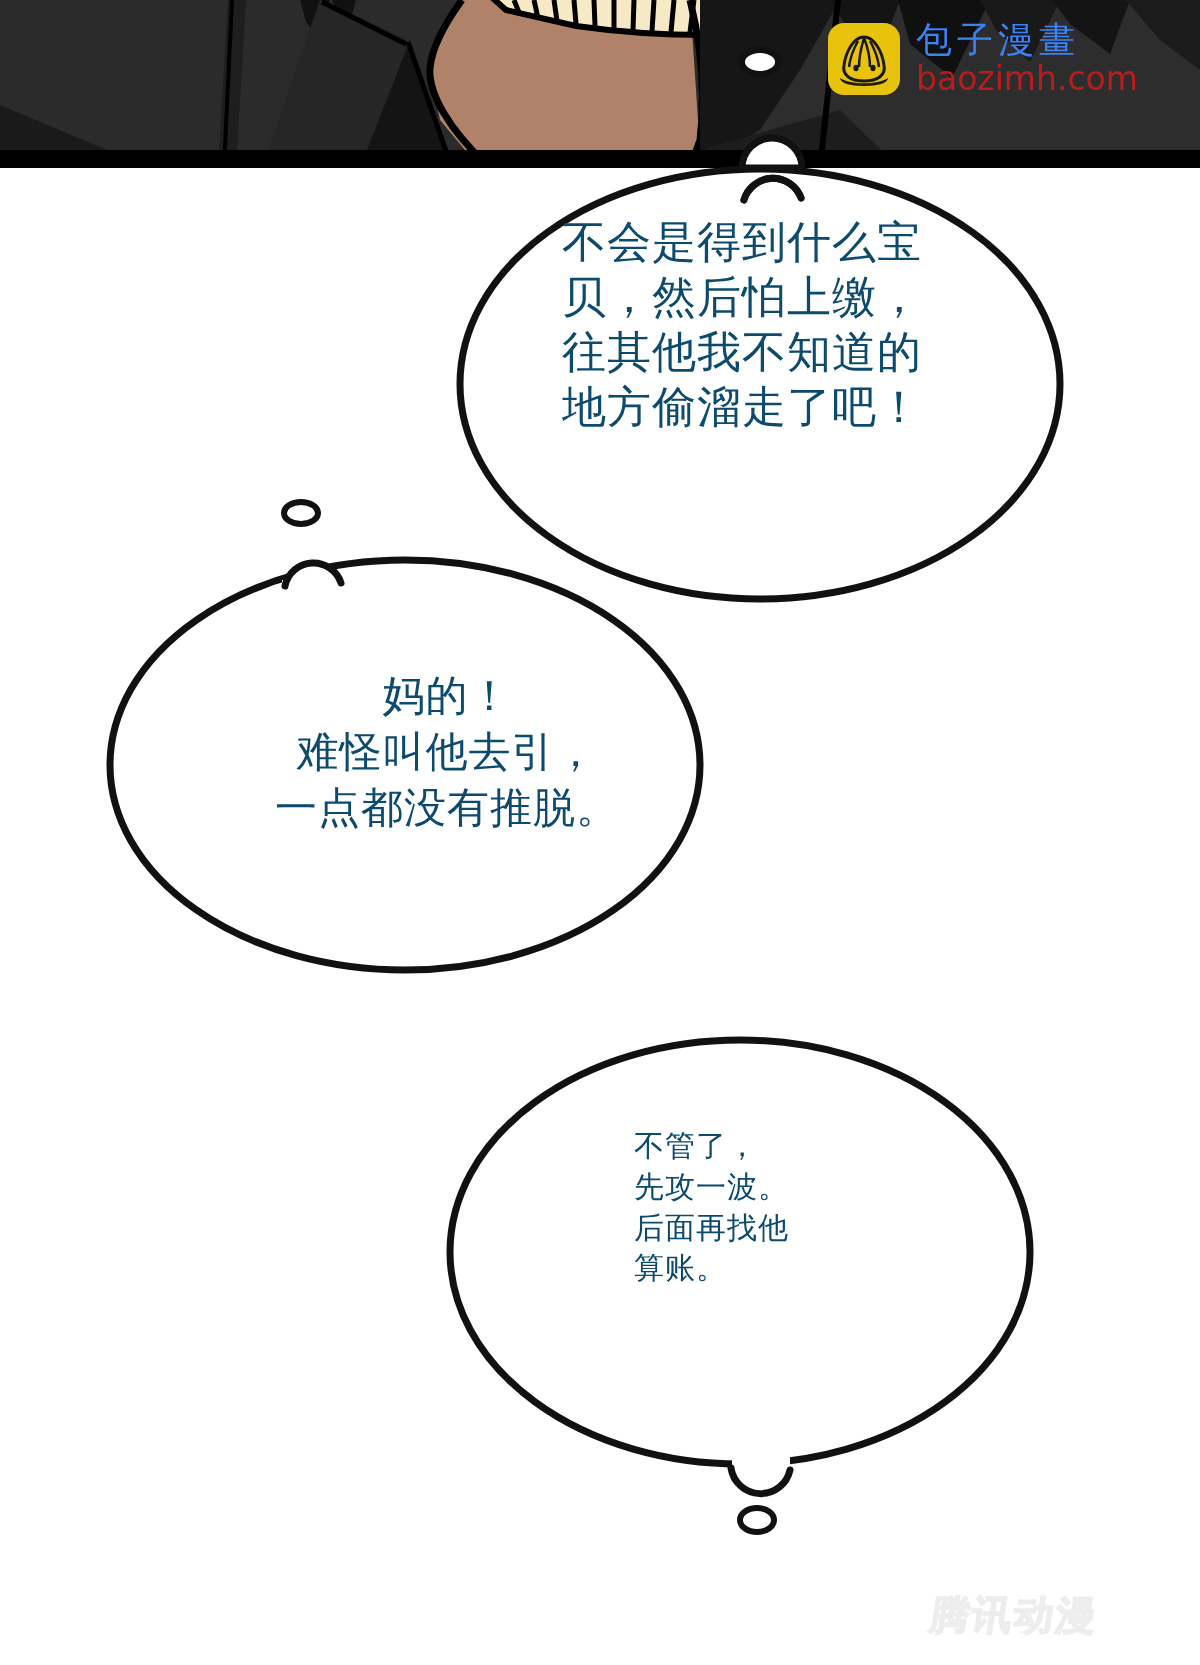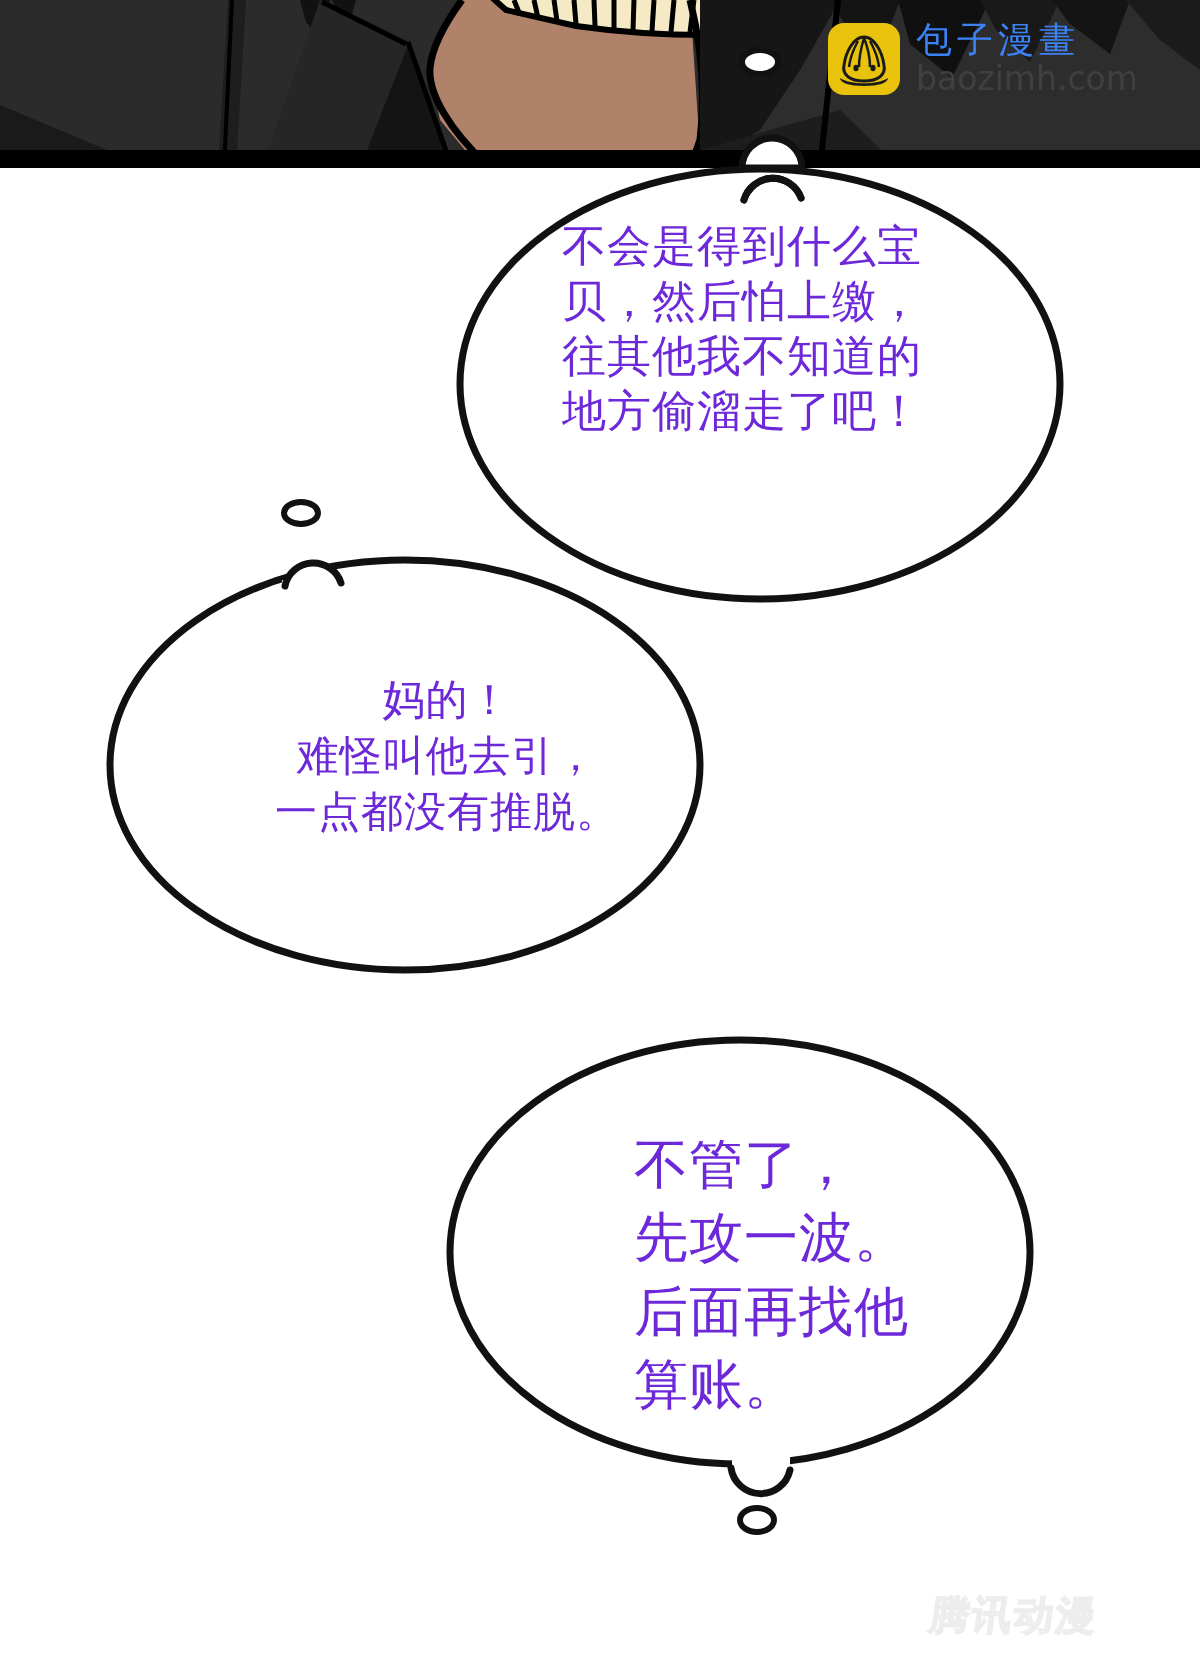--- a/index.html
+++ b/index.html
@@ -61,21 +61,21 @@
   }
   .wm-cn {
     font-size: 36px;
     letter-spacing: 5px;
     color: #3b82f6;
     font-weight: 400;
     font-family: "DejaVu Sans", "Liberation Sans", sans-serif;
   }
   .wm-en {
     font-size: 33px;
-    color: #404040;
+    color: #b91c1c;
     letter-spacing: 0px;
     margin-top: 4px;
     font-family: "DejaVu Sans", "Liberation Sans", sans-serif;
   }
 
   
   .wm-bottom {
     position: absolute;
     left: 930px;
     top: 1588px;
@@ -94,22 +94,22 @@
     position: absolute;
     left: 0; top: 0;
     width: 1200px;
     height: 1665px;
   }
   .balloons svg { display: block; }
 
   
   .btext {
     position: absolute;
-    color: #6d28d9;
-    font-family: Liberation Sans, sans-serif;
+    color: #0c4a6e;
+    font-family: Liberation Mono, monospace;
     font-weight: 500;
     white-space: pre-line;
     letter-spacing: 1px;
   }
   #bubble-1-text {
     left: 562px;
     top: 218px;
     width: 420px;
     font-size: 44px;
     line-height: 1.25;
@@ -120,21 +120,21 @@
     top: 672px;
     width: 430px;
     font-size: 42px;
     line-height: 1.33;
     text-align: center;
   }
   #bubble-3-text {
     left: 634px;
     top: 1128px;
     width: 330px;
-    font-size: 54px;
+    font-size: 30px;
     line-height: 1.36;
     text-align: left;
   }
 </style>
 </head>
 <body>
 
 <div id="page">
 
   <div class="panel">

